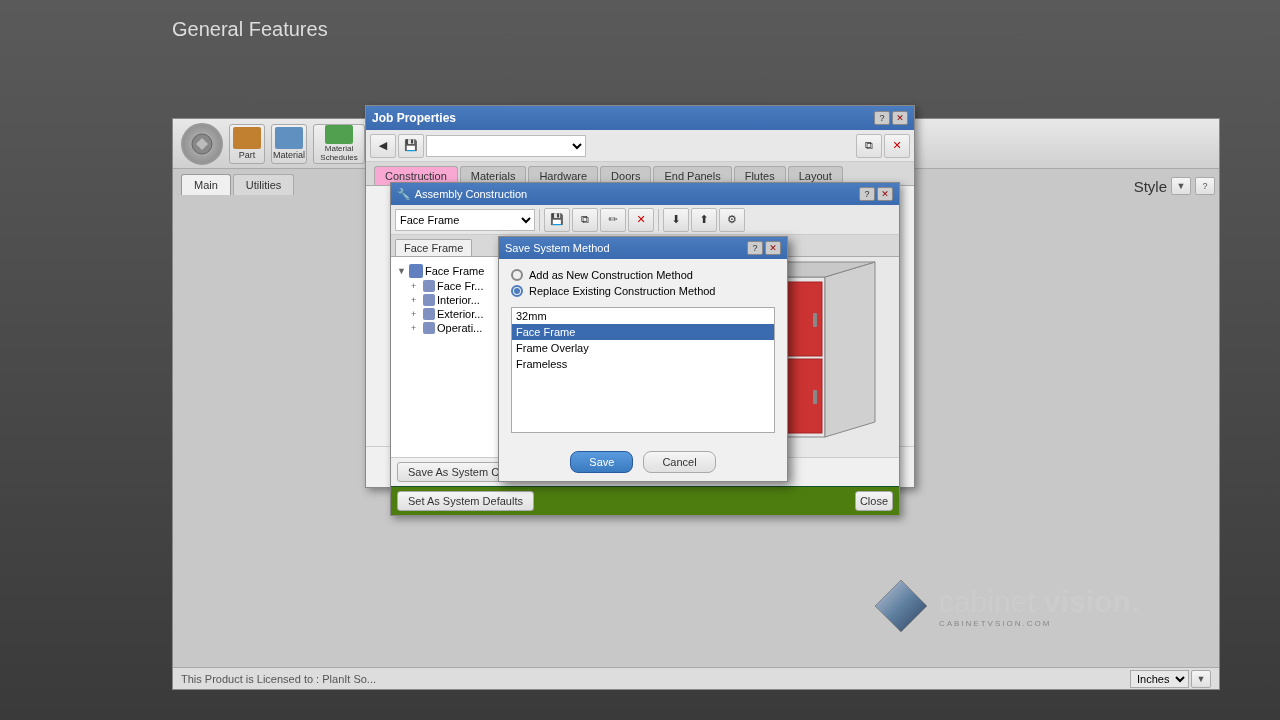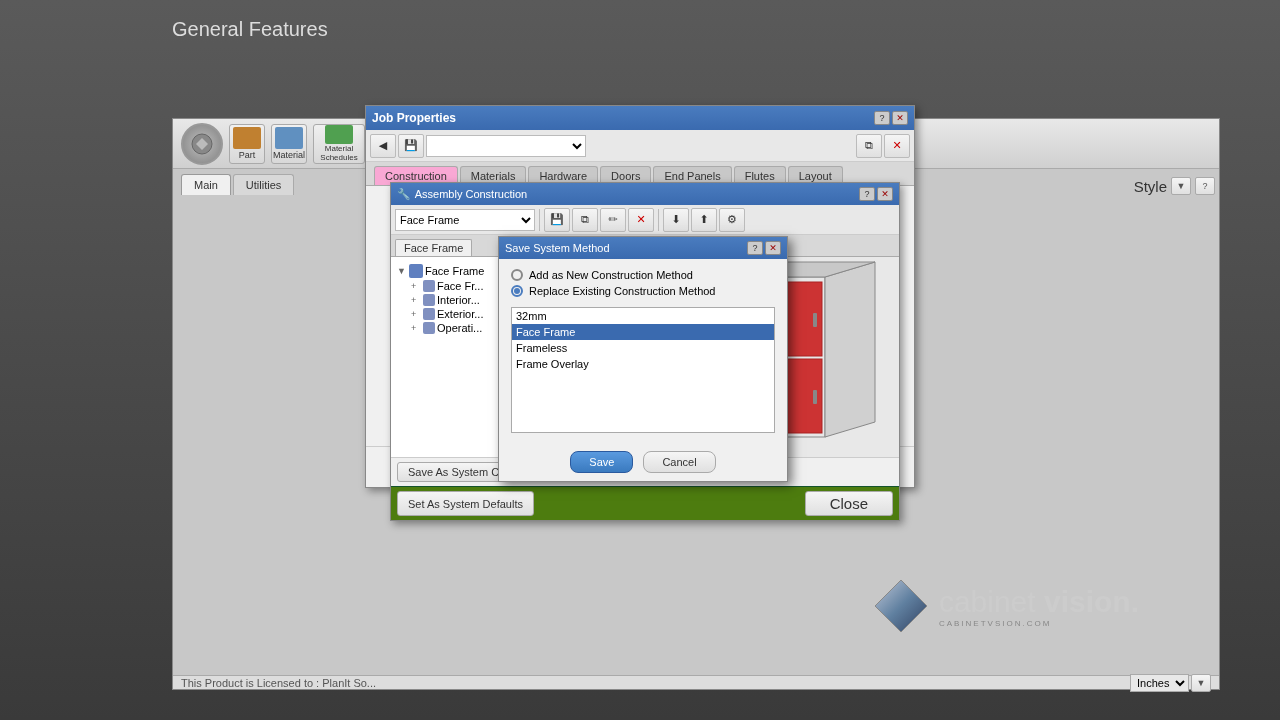--- a/index.html
+++ b/index.html
@@ -108,21 +108,21 @@
 
     .tab-item.active {
       background: #f0f0f0;
       border-color: #999;
     }
 
     
     .status-bar {
       position: absolute;
       bottom: 0; left: 0; right: 0;
-      height: 14px;
+      height: 22px;
       background: #ddd;
       border-top: 1px solid #aaa;
       display: flex;
       align-items: center;
       padding: 0 8px;
       font-size: 11px;
       color: #555;
     }
 
     
@@ -723,21 +723,21 @@
         <rect x="248" y="133" width="4" height="14" fill="#888" rx="1"></rect>
       </svg>
     </div>
   </div>
 
   <div style="padding:4px 6px;border-top:1px solid #ccc;background:#f0f0f0;">
     <button class="footer-btn" style="font-size:11px;padding:3px 10px;">Save As System Construction</button>
   </div>
   <div style="padding:4px 6px;border-top:1px solid #14532d;background:#4d7c0f;display:flex;justify-content:space-between;gap:6px;">
     <button class="footer-btn" style="font-size:11px;padding:3px 10px;">Set As System Defaults</button>
-    <button class="footer-btn" style="font-size:15px;padding:3px 24px;">Close</button>
+    <button class="footer-btn" style="font-size:11px;padding:3px 4px;">Close</button>
   </div>
 </div>
 
 <div class="save-system-dialog">
   <div class="ssd-titlebar">
     <span>Save System Method</span>
     <div style="display:flex;gap:2px;">
       <button class="titlebar-btn">?</button>
       <button class="titlebar-btn" style="color:#900;">✕</button>
     </div>
@@ -752,22 +752,22 @@
       </div>
       <div class="radio-item">
         <div class="radio-circle selected"></div>
         <span>Replace Existing Construction Method</span>
       </div>
     </div>
 
     <div class="ssd-listbox">
       <div class="listbox-item">32mm</div>
       <div class="listbox-item selected">Face Frame</div>
+      <div class="listbox-item">Frame Overlay</div>
       <div class="listbox-item">Frameless</div>
-      <div class="listbox-item">Frame Overlay</div>
       <div style="height:60px;"></div>
     </div>
   </div>
 
   <div class="ssd-footer">
     <button class="ssd-btn primary">Save</button>
     <button class="ssd-btn">Cancel</button>
   </div>
 </div>
 

